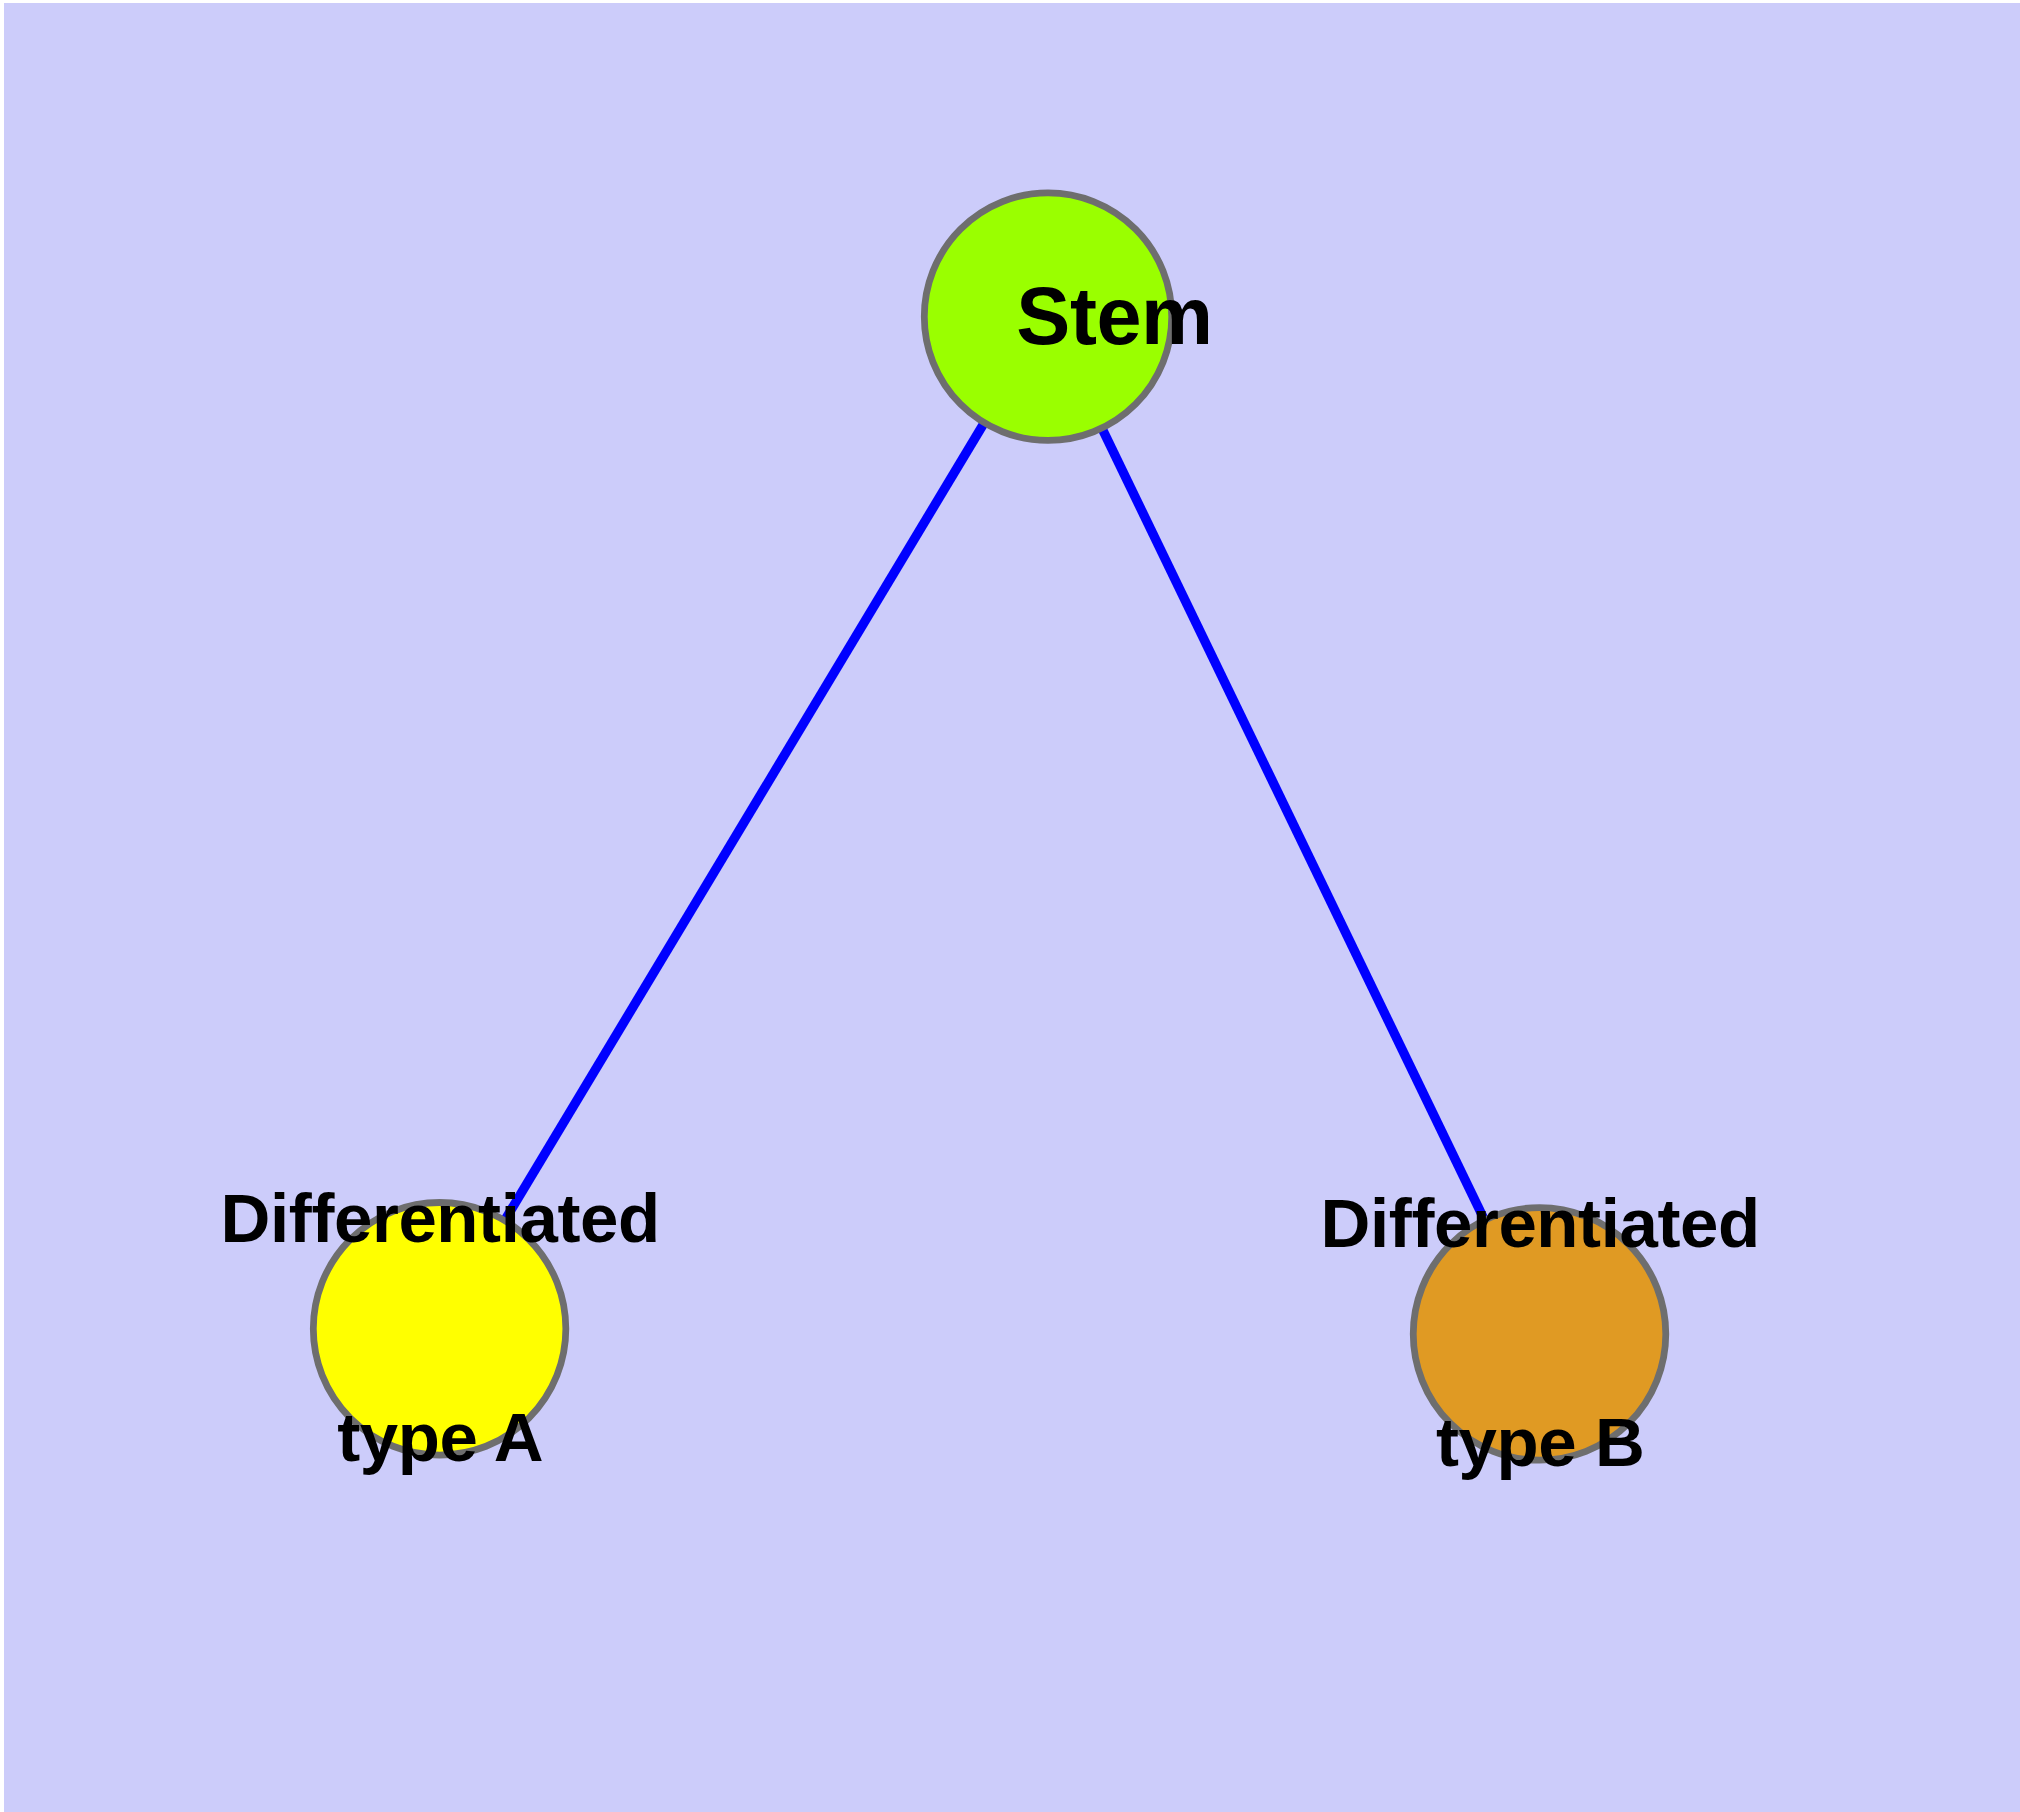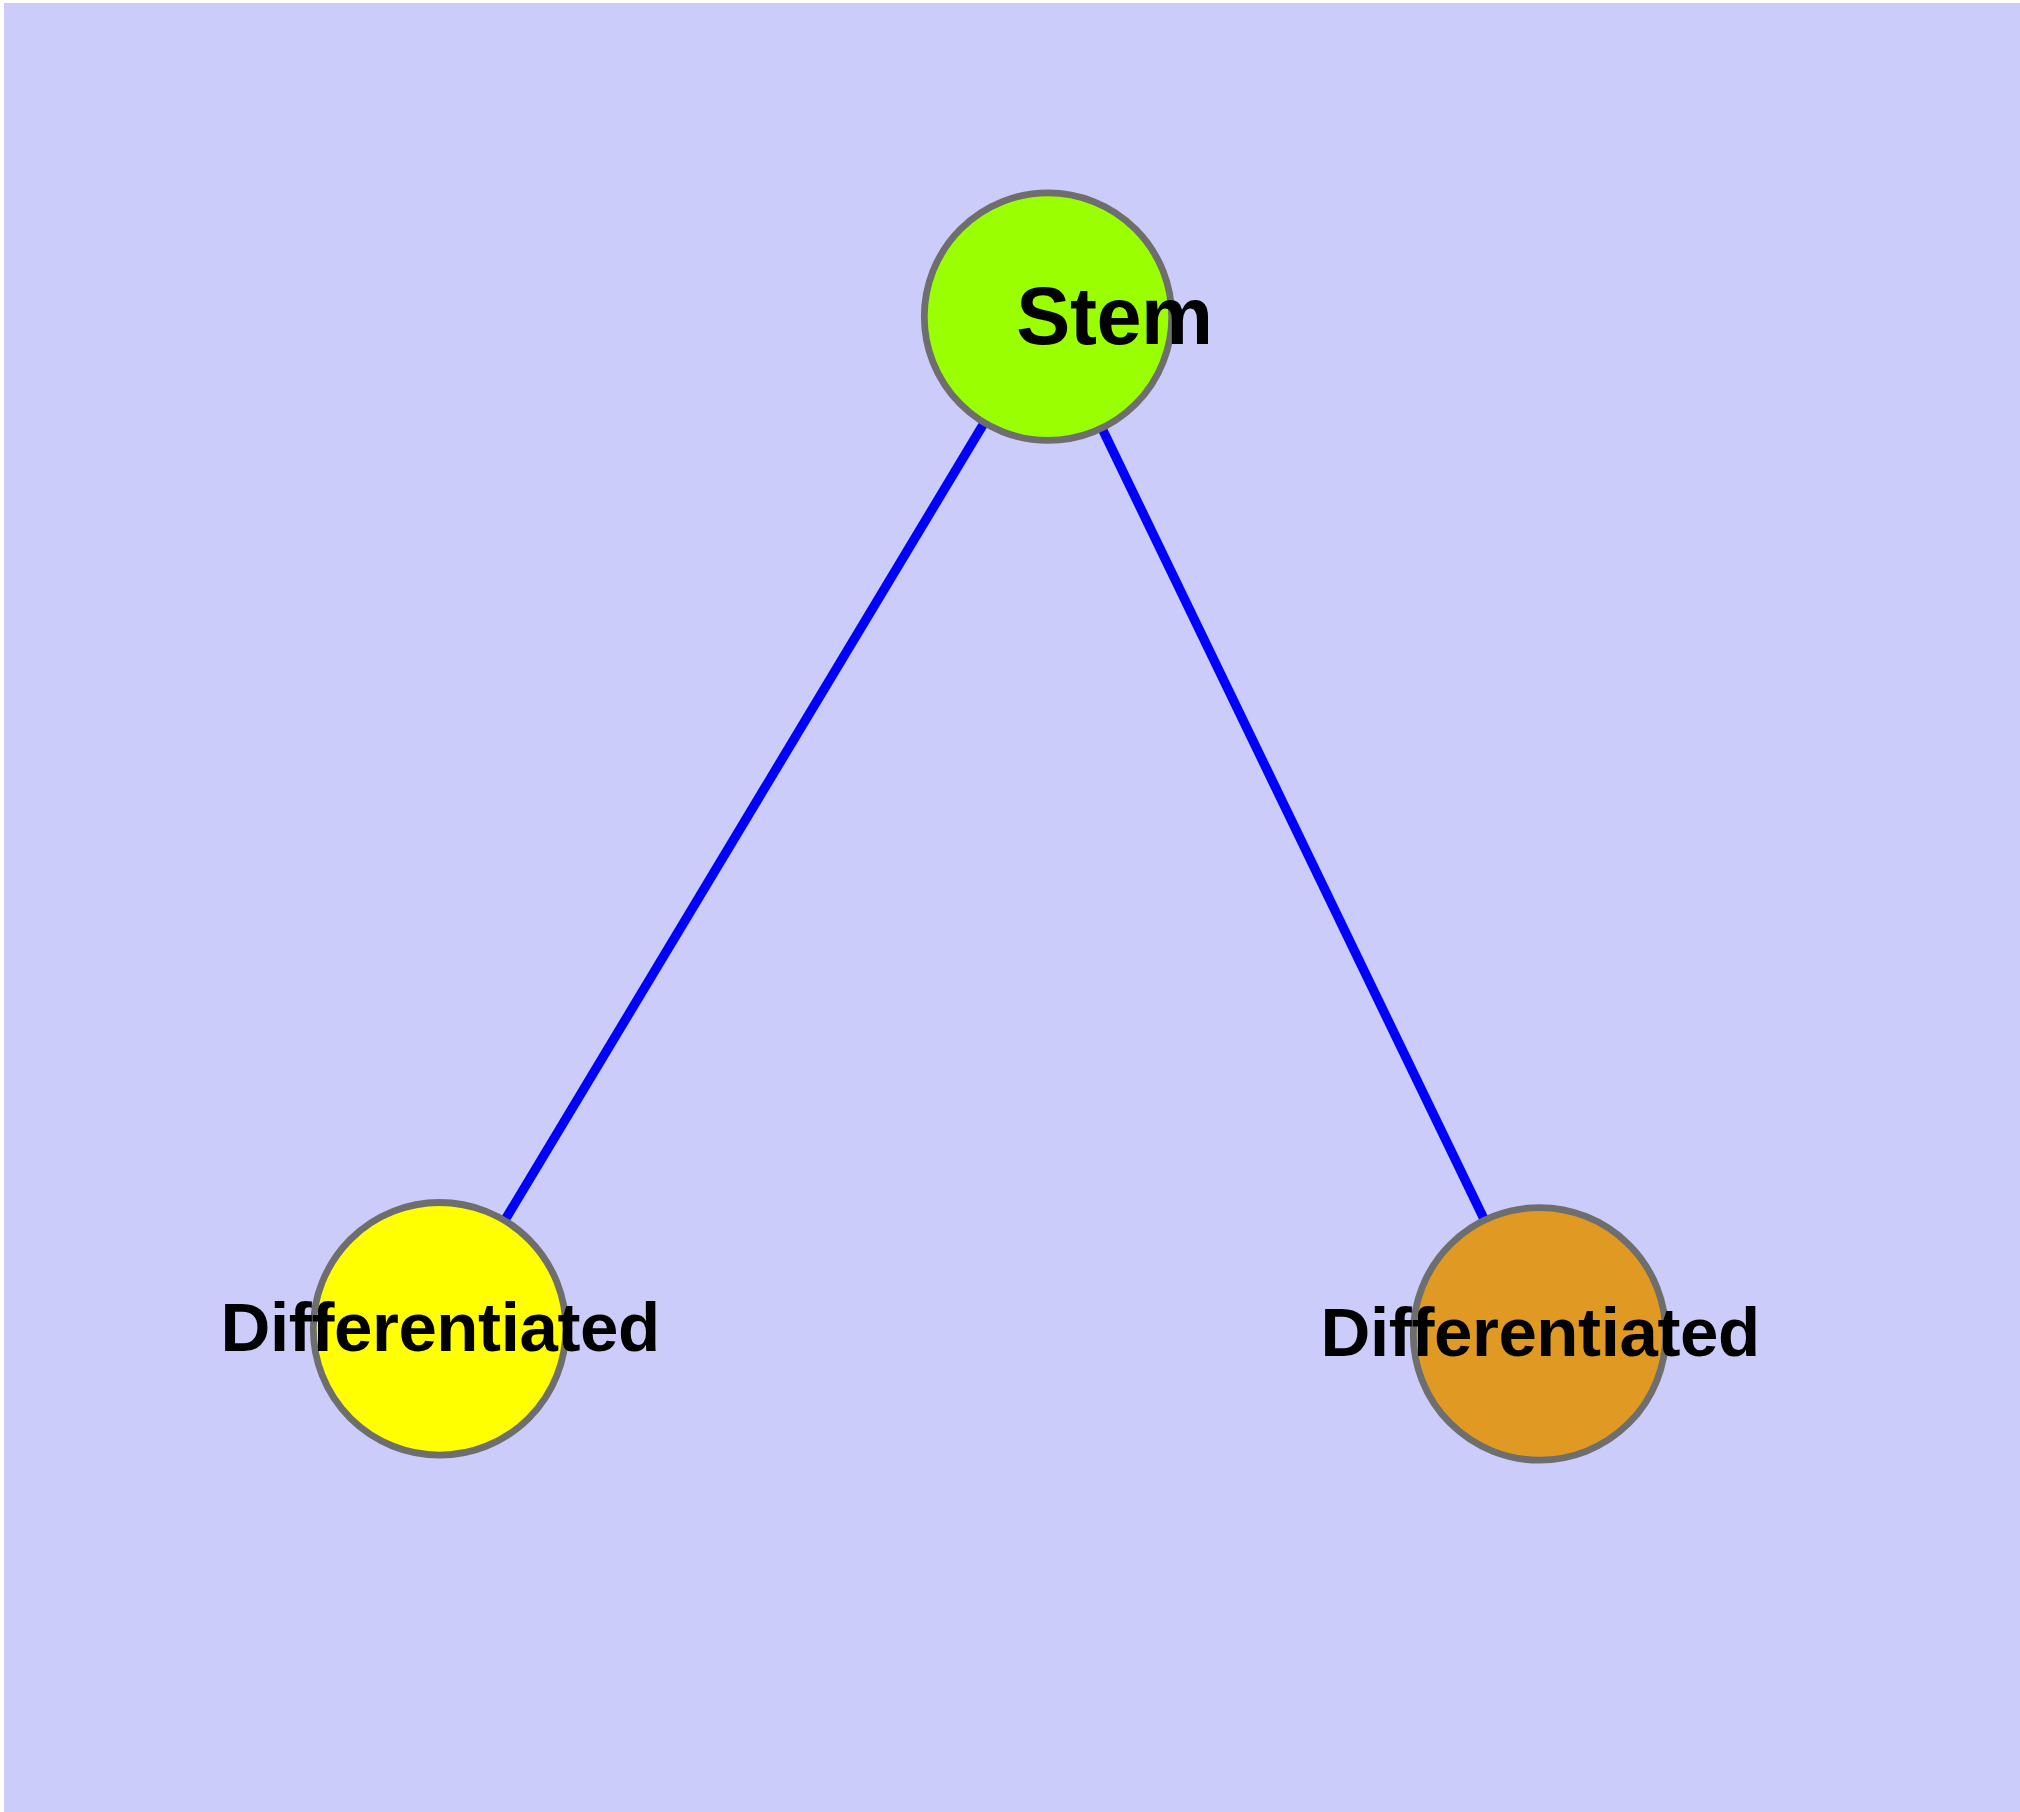--- a/index.html
+++ b/index.html
@@ -69,21 +69,23 @@
         <circle cx="1232" cy="370" r="146" fill="#9aff00" stroke="#6e6e6e" stroke-width="8"></circle>
       </g>
     </svg>
 
     <div class="node-label root" style="left: 1044px; top: 314px; width: 593px; transform: translate(-50%, -50%);">
       <span>Stem</span>
     </div>
 
     <div class="node-label leaf" style="left: 436px; top: 1324px; width: 763px; transform: translate(-50%, -50%);">
       <div>Differentiated</div>
+      <div>type A</div>
     </div>
 
     <div class="node-label leaf" style="left: 1536px; top: 1329px; width: 763px; transform: translate(-50%, -50%);">
       <div>Differentiated</div>
+      <div>type B</div>
     </div>
 
   </div>
 </div>
 
 
 </body></html>

